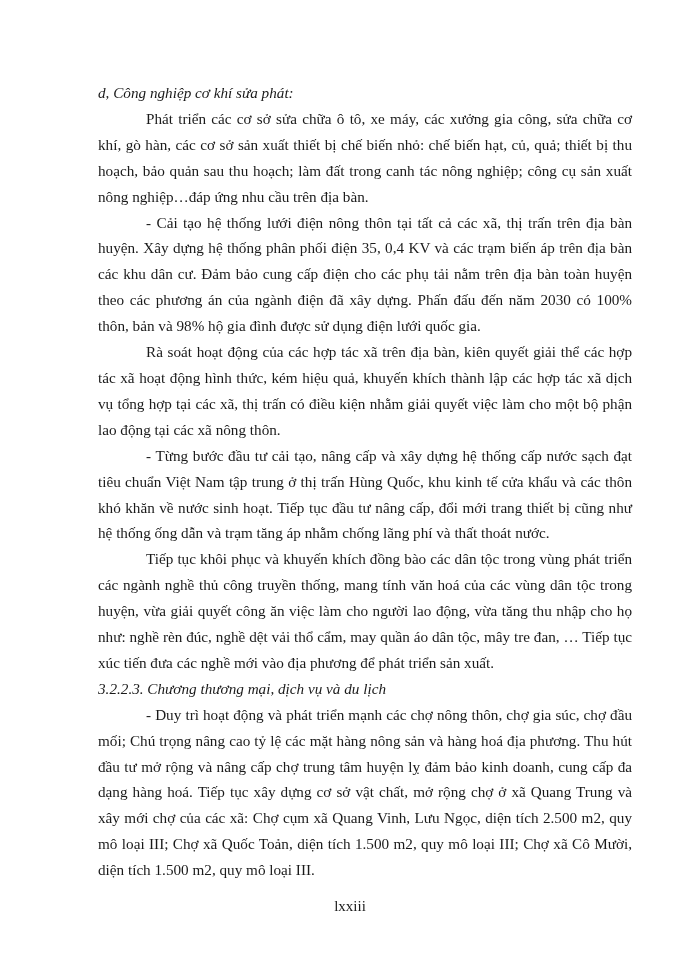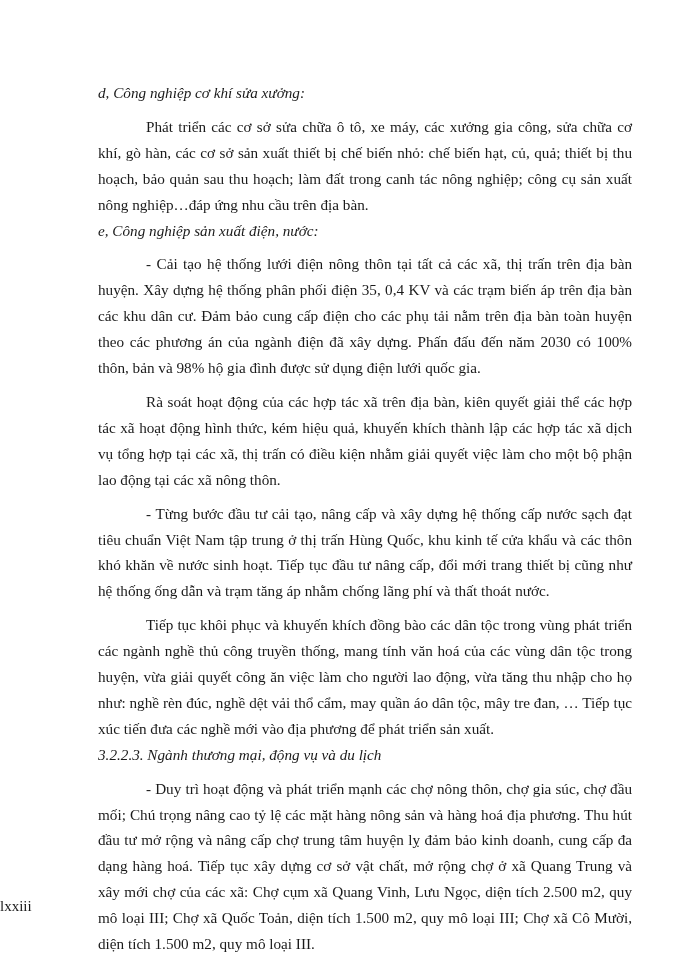--- a/index.html
+++ b/index.html
@@ -3,35 +3,34 @@
 <meta charset="utf-8">
 <style>
   html, body { margin:0; padding:0; background:#ffffff; }
   body { width:700px; height:960px; position:relative; overflow:hidden; }
   .page {
     position:absolute; left:98px; top:80px; width:534px;
     font-family:"Liberation Serif","DejaVu Serif",serif;
     font-size:15.2px; line-height:25.9px; color:#1a1a1a;
   }
   .p { margin:0; text-align:justify; text-align-last:left; }
-  .indent { text-indent:48px;margin-top:8px; }
+  .indent { text-indent:48px; }
   .h { margin:0; font-style:italic; }
   .pagenum {
-    position:absolute; left:0; width:700px; top:898px; text-align:left;
+    position:absolute; left:0; width:700px; top:898px; text-align:center;
     font-family:"Liberation Serif","DejaVu Serif",serif; font-size:15px; color:#1a1a1a;
   }
 </style>
 </head>
 <body>
 
 <div class="page">
-  <p class="h">d, Công nghiệp cơ khí sửa xưởng:</p>
+  <p class="h">d, Công nghiệp cơ khí sửa phát:</p>
   <p class="p indent">Phát triển các cơ sở sửa chữa ô tô, xe máy, các xưởng gia công, sửa chữa cơ khí, gò hàn, các cơ sở sản xuất thiết bị chế biến nhỏ: chế biến hạt, củ, quả; thiết bị thu hoạch, bảo quản sau thu hoạch; làm đất trong canh tác nông nghiệp; công cụ sản xuất nông nghiệp…đáp ứng nhu cầu trên địa bàn.</p>
-  <p class="h">e, Công nghiệp sản xuất điện, nước:</p>
   <p class="p indent">- Cải tạo hệ thống lưới điện nông thôn tại tất cả các xã, thị trấn trên địa bàn huyện. Xây dựng hệ thống phân phối điện 35, 0,4 KV và các trạm biến áp trên địa bàn các khu dân cư. Đảm bảo cung cấp điện cho các phụ tải nằm trên địa bàn toàn huyện theo các phương án của ngành điện đã xây dựng. Phấn đấu đến năm 2030 có 100% thôn, bản và 98% hộ gia đình được sử dụng điện lưới quốc gia.</p>
   <p class="p indent">Rà soát hoạt động của các hợp tác xã trên địa bàn, kiên quyết giải thể các hợp tác xã hoạt động hình thức, kém hiệu quả, khuyến khích thành lập các hợp tác xã dịch vụ tổng hợp tại các xã, thị trấn có điều kiện nhằm giải quyết việc làm cho một bộ phận lao động tại các xã nông thôn.</p>
   <p class="p indent">- Từng bước đầu tư cải tạo, nâng cấp và xây dựng hệ thống cấp nước sạch đạt tiêu chuẩn Việt Nam tập trung ở thị trấn Hùng Quốc, khu kinh tế cửa khẩu và các thôn khó khăn về nước sinh hoạt. Tiếp tục đầu tư nâng cấp, đổi mới trang thiết bị cũng như hệ thống ống dẫn và trạm tăng áp nhằm chống lãng phí và thất thoát nước.</p>
   <p class="p indent">Tiếp tục khôi phục và khuyến khích đồng bào các dân tộc trong vùng phát triển các ngành nghề thủ công truyền thống, mang tính văn hoá của các vùng dân tộc trong huyện, vừa giải quyết công ăn việc làm cho người lao động, vừa tăng thu nhập cho họ như: nghề rèn đúc, nghề dệt vải thổ cẩm, may quần áo dân tộc, mây tre đan, … Tiếp tục xúc tiến đưa các nghề mới vào địa phương để phát triển sản xuất.</p>
-  <p class="h">3.2.2.3. Ngành thương mại, động vụ và du lịch</p>
+  <p class="h">3.2.2.3. Chương thương mại, dịch vụ và du lịch</p>
   <p class="p indent">- Duy trì hoạt động và phát triển mạnh các chợ nông thôn, chợ gia súc, chợ đầu mối; Chú trọng nâng cao tỷ lệ các mặt hàng nông sản và hàng hoá địa phương. Thu hút đầu tư mở rộng và nâng cấp chợ trung tâm huyện lỵ đảm bảo kinh doanh, cung cấp đa dạng hàng hoá. Tiếp tục xây dựng cơ sở vật chất, mở rộng chợ ở xã Quang Trung và xây mới chợ của các xã: Chợ cụm xã Quang Vinh, Lưu Ngọc, diện tích 2.500 m2, quy mô loại III; Chợ xã Quốc Toản, diện tích 1.500 m2, quy mô loại III; Chợ xã Cô Mười, diện tích 1.500 m2, quy mô loại III.</p>
 </div>
 
 <div class="pagenum">lxxiii</div>
 
 </body></html>

